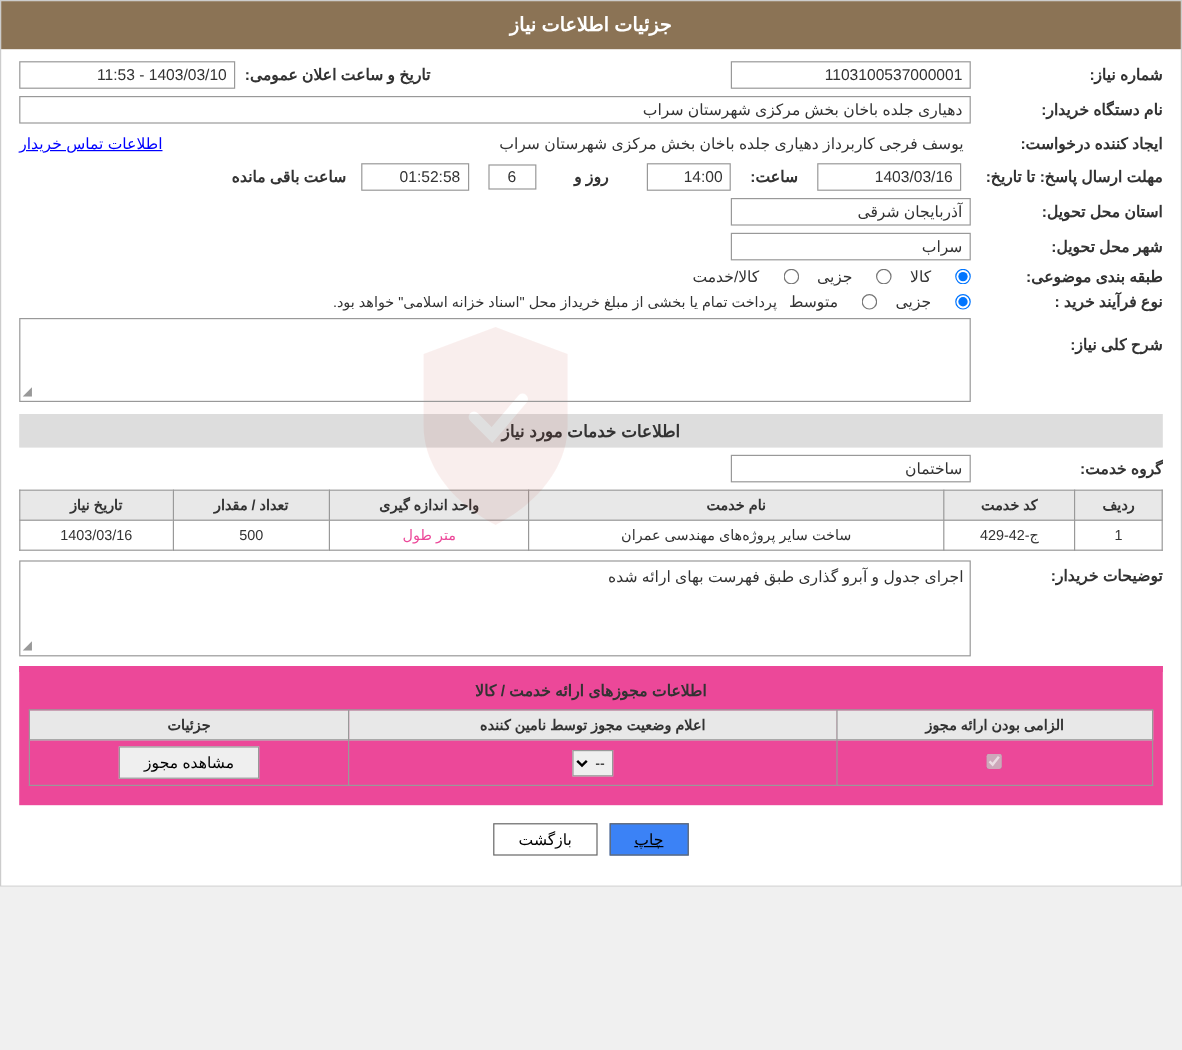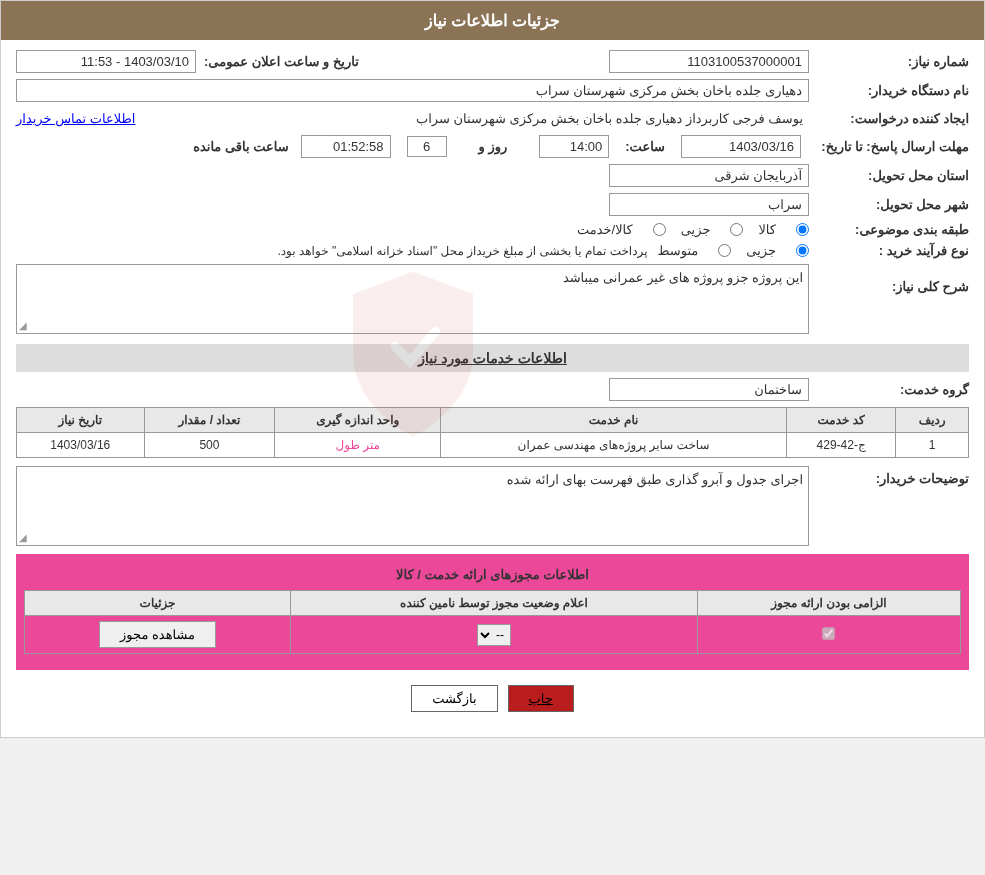--- a/index.html
+++ b/index.html
@@ -51,21 +51,20 @@
     .value-text {
       padding: 3px 6px;
     }
     .section-title {
       background: #ddd;
       text-align: center;
       font-weight: bold;
       padding: 6px;
       margin: 10px 0 6px 0;
       font-size: 14px;
-      text-decoration: underline;
     }
     
     .data-table {
       width: 100%;
       border-collapse: collapse;
       margin-bottom: 8px;
       font-size: 12px;
     }
     .data-table th {
       background: #e8e8e8;
@@ -96,21 +95,21 @@
       gap: 20px;
     }
     .btn {
       padding: 5px 20px;
       border: 1px solid #999;
       cursor: pointer;
       font-family: Tahoma, Arial, sans-serif;
       font-size: 13px;
     }
     .btn-print {
-      background: #b91c1c;
+      background: #3b82f6;
       border: 1px solid #666;
       text-decoration: underline;
     }
     .btn-back {
       background: #fff;
       border: 1px solid #666;
     }
     .footer-buttons {
       text-align: center;
       padding: 15px 0;
@@ -285,21 +284,20 @@
 
     <div class="form-row" style="align-items:flex-start; position:relative;">
       <span class="label" style="margin-top:15px;">شرح کلی نیاز:</span>
       <div style="flex:1; position:relative;">
 
         <svg class="shield-watermark" viewBox="0 0 100 120" style="position:absolute;left:50%;top:0;transform:translateX(-50%);width:200px;height:180px;opacity:0.08;">
           <path d="M50 5 L90 20 L90 60 C90 85 70 105 50 115 C30 105 10 85 10 60 L10 20 Z" fill="#c0392b"></path>
           <path d="M38 55 L48 65 L65 45" stroke="#fff" stroke-width="6" fill="none" stroke-linecap="round"></path>
         </svg>
         <div class="description-area">
-          <span>این پروژه جزو پروژه های غیر عمرانی میباشد</span>
           <span class="corner-arrow">◢</span>
         </div>
       </div>
     </div>
 
     <div class="section-title">اطلاعات خدمات مورد نیاز</div>
 
     <div class="form-row">
       <span class="label">گروه خدمت:</span>
       <div class="value-box" style="min-width:200px;">

